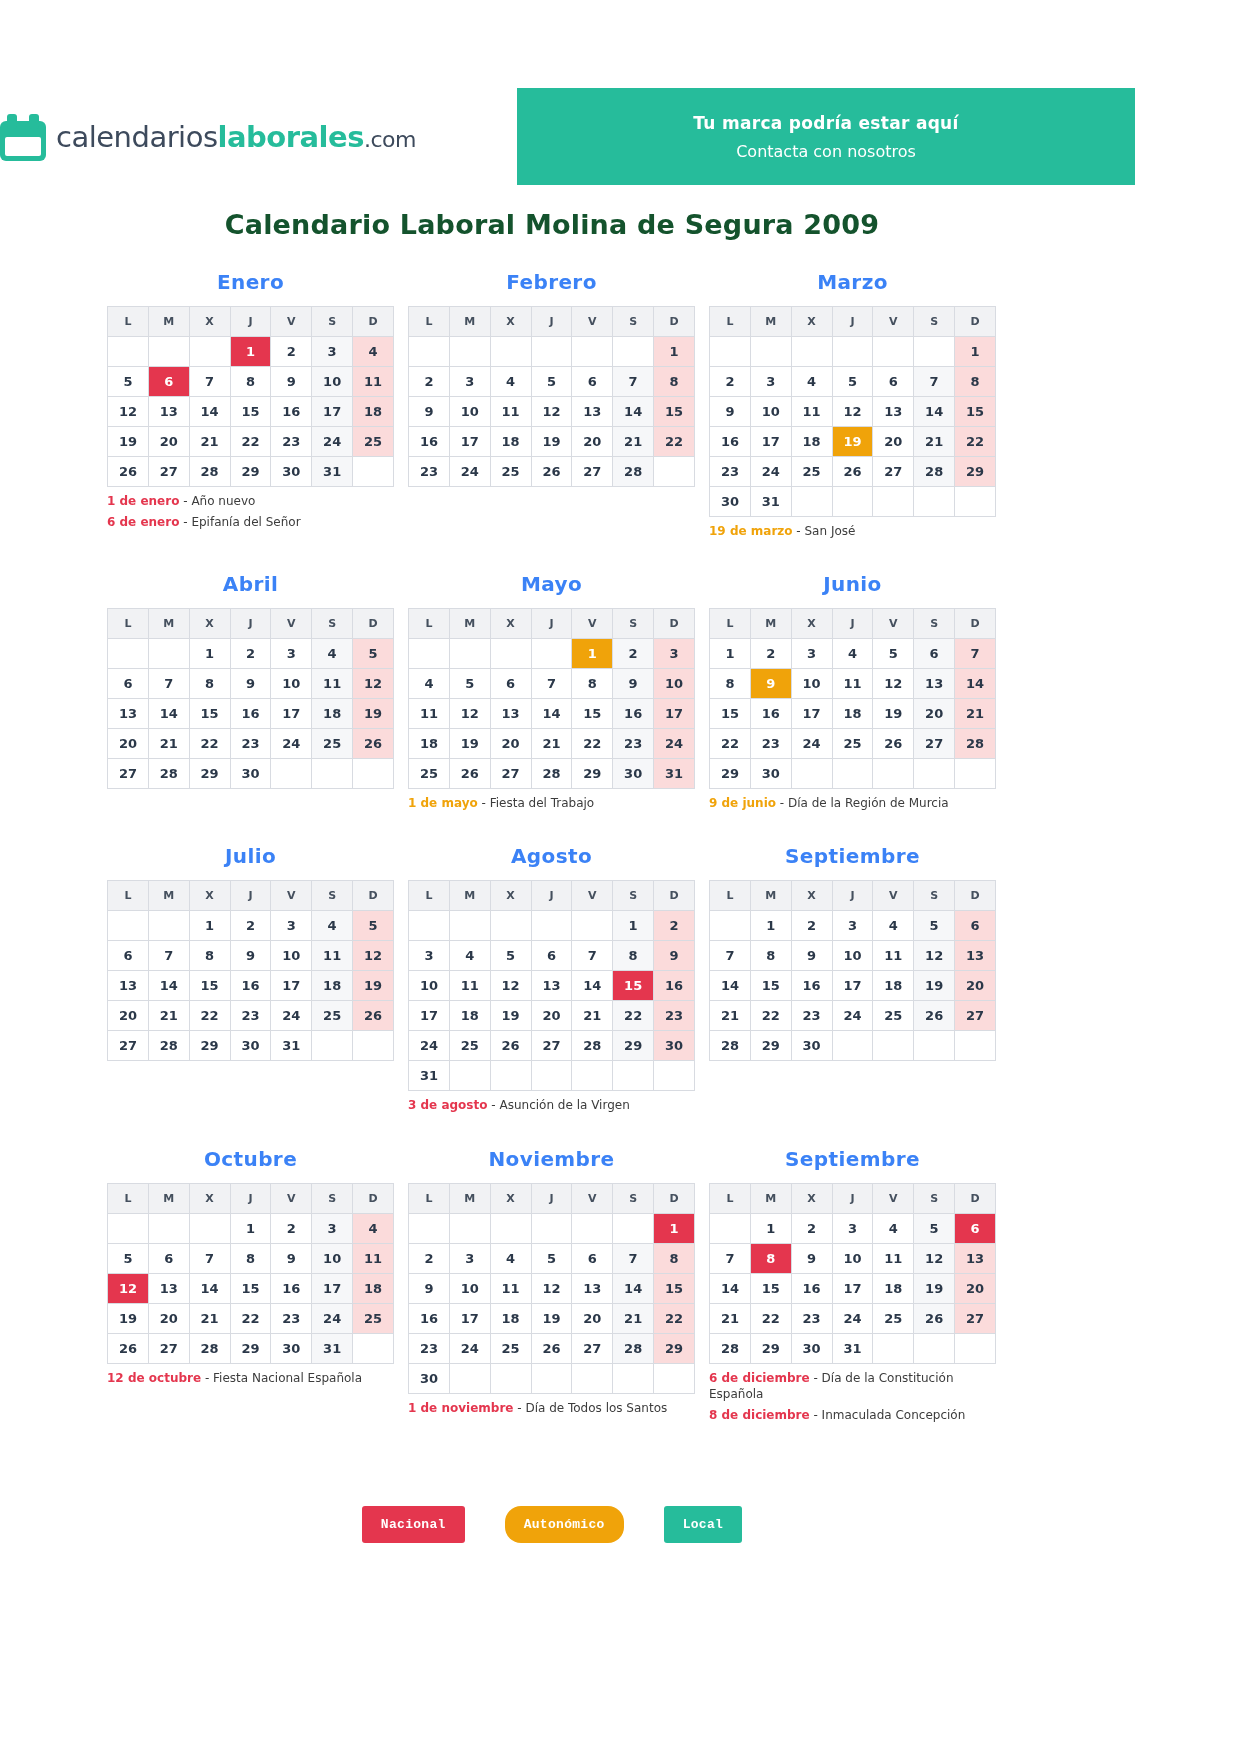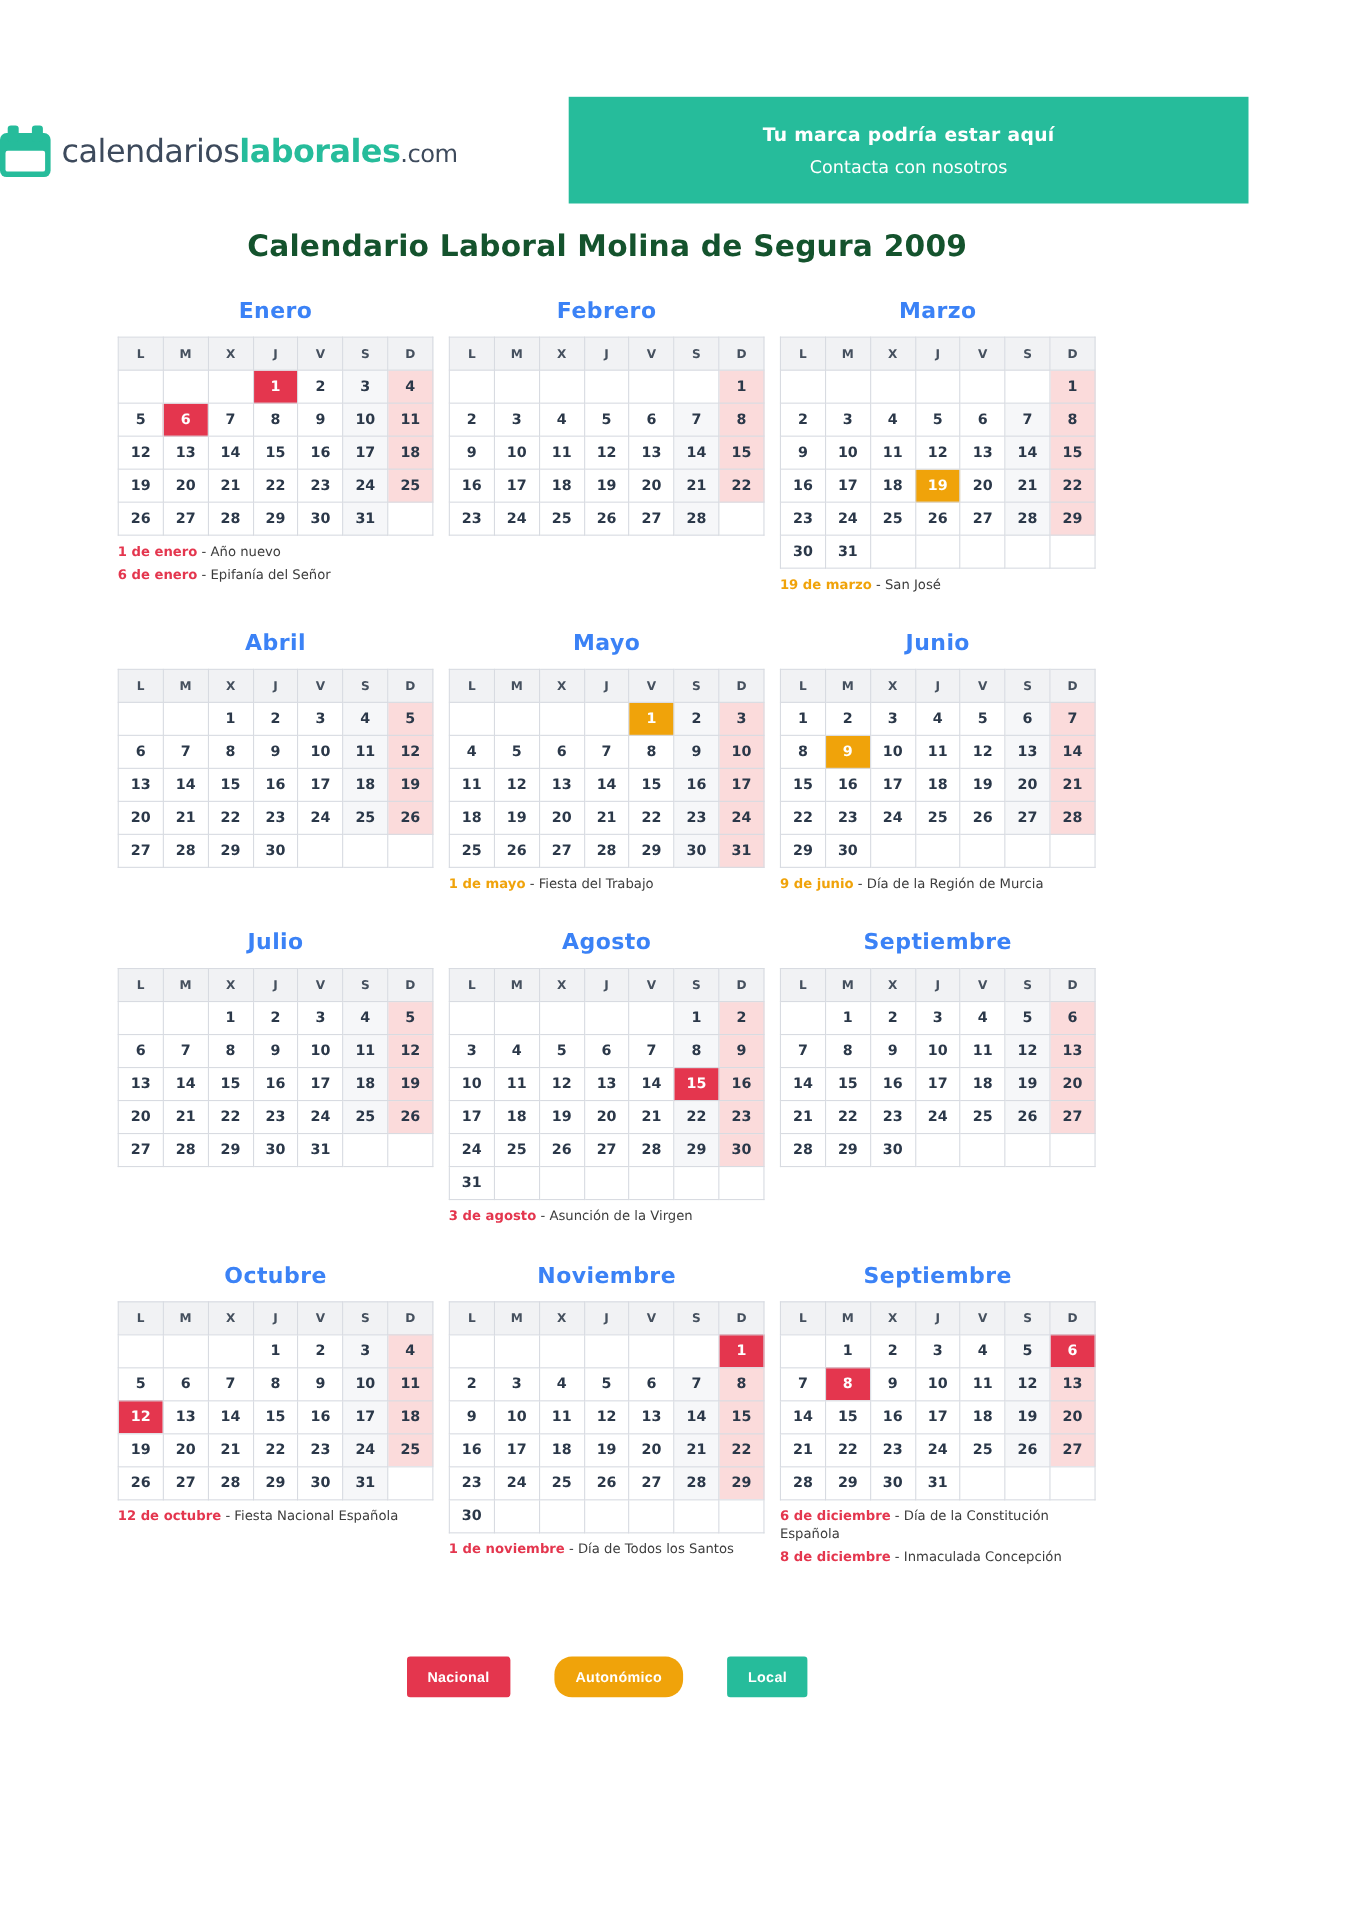--- a/index.html
+++ b/index.html
@@ -70,21 +70,21 @@
   .notes{margin-top:6px;}
   .note{font-size:12px;color:#3C3C3C;margin-bottom:5px;line-height:1.35;}
   .note-date{font-weight:bold;}
   .note-date.national{color:var(--national);}
   .note-date.autonomic{color:var(--autonomic);}
   
   .legend{margin:78px 0 60px 107px;width:890px;display:flex;justify-content:center;gap:40px;}
   .legend-btn{
     border:none;color:#fff;font-weight:bold;font-size:13px;
     padding:11px 19px;border-radius:3px;letter-spacing:.3px;cursor:pointer;
-    font-family:Liberation Sans, sans-serif;
+    font-family:Liberation Mono, monospace;
   }
   .legend-btn.national{background:var(--national);}
   .legend-btn.autonomic{background:var(--autonomic);border-radius:16px;}
   .legend-btn.local{background:var(--local);}
 </style>
 </head>
 <body>
 
 <div class="header">
   <div class="logo">

